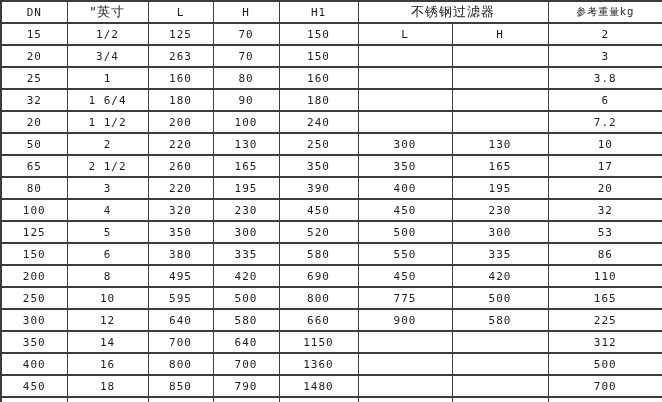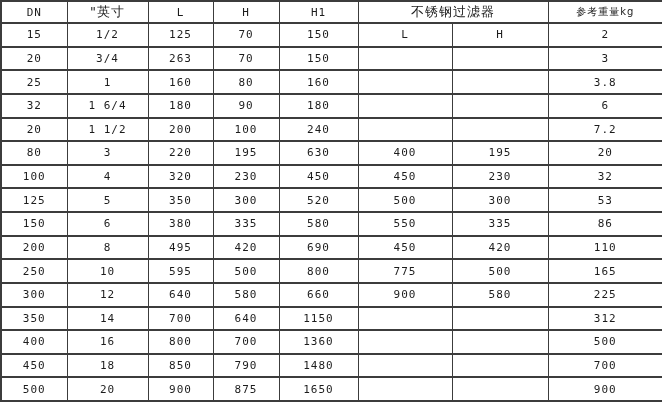--- a/index.html
+++ b/index.html
@@ -122,25 +122,45 @@
           <td>20</td>
           <td>1 1/2</td>
           <td>200</td>
           <td>100</td>
           <td>240</td>
           <td></td>
           <td></td>
           <td>7.2</td>
         </tr>
         <tr>
+          <td>50</td>
+          <td>2</td>
+          <td>220</td>
+          <td>130</td>
+          <td>250</td>
+          <td>300</td>
+          <td>130</td>
+          <td>10</td>
+        </tr>
+        <tr>
+          <td>65</td>
+          <td>2 1/2</td>
+          <td>260</td>
+          <td>165</td>
+          <td>350</td>
+          <td>350</td>
+          <td>165</td>
+          <td>17</td>
+        </tr>
+        <tr>
           <td>80</td>
           <td>3</td>
           <td>220</td>
           <td>195</td>
-          <td>630</td>
+          <td>390</td>
           <td>400</td>
           <td>195</td>
           <td>20</td>
         </tr>
         <tr>
           <td>100</td>
           <td>4</td>
           <td>320</td>
           <td>230</td>
           <td>450</td>

